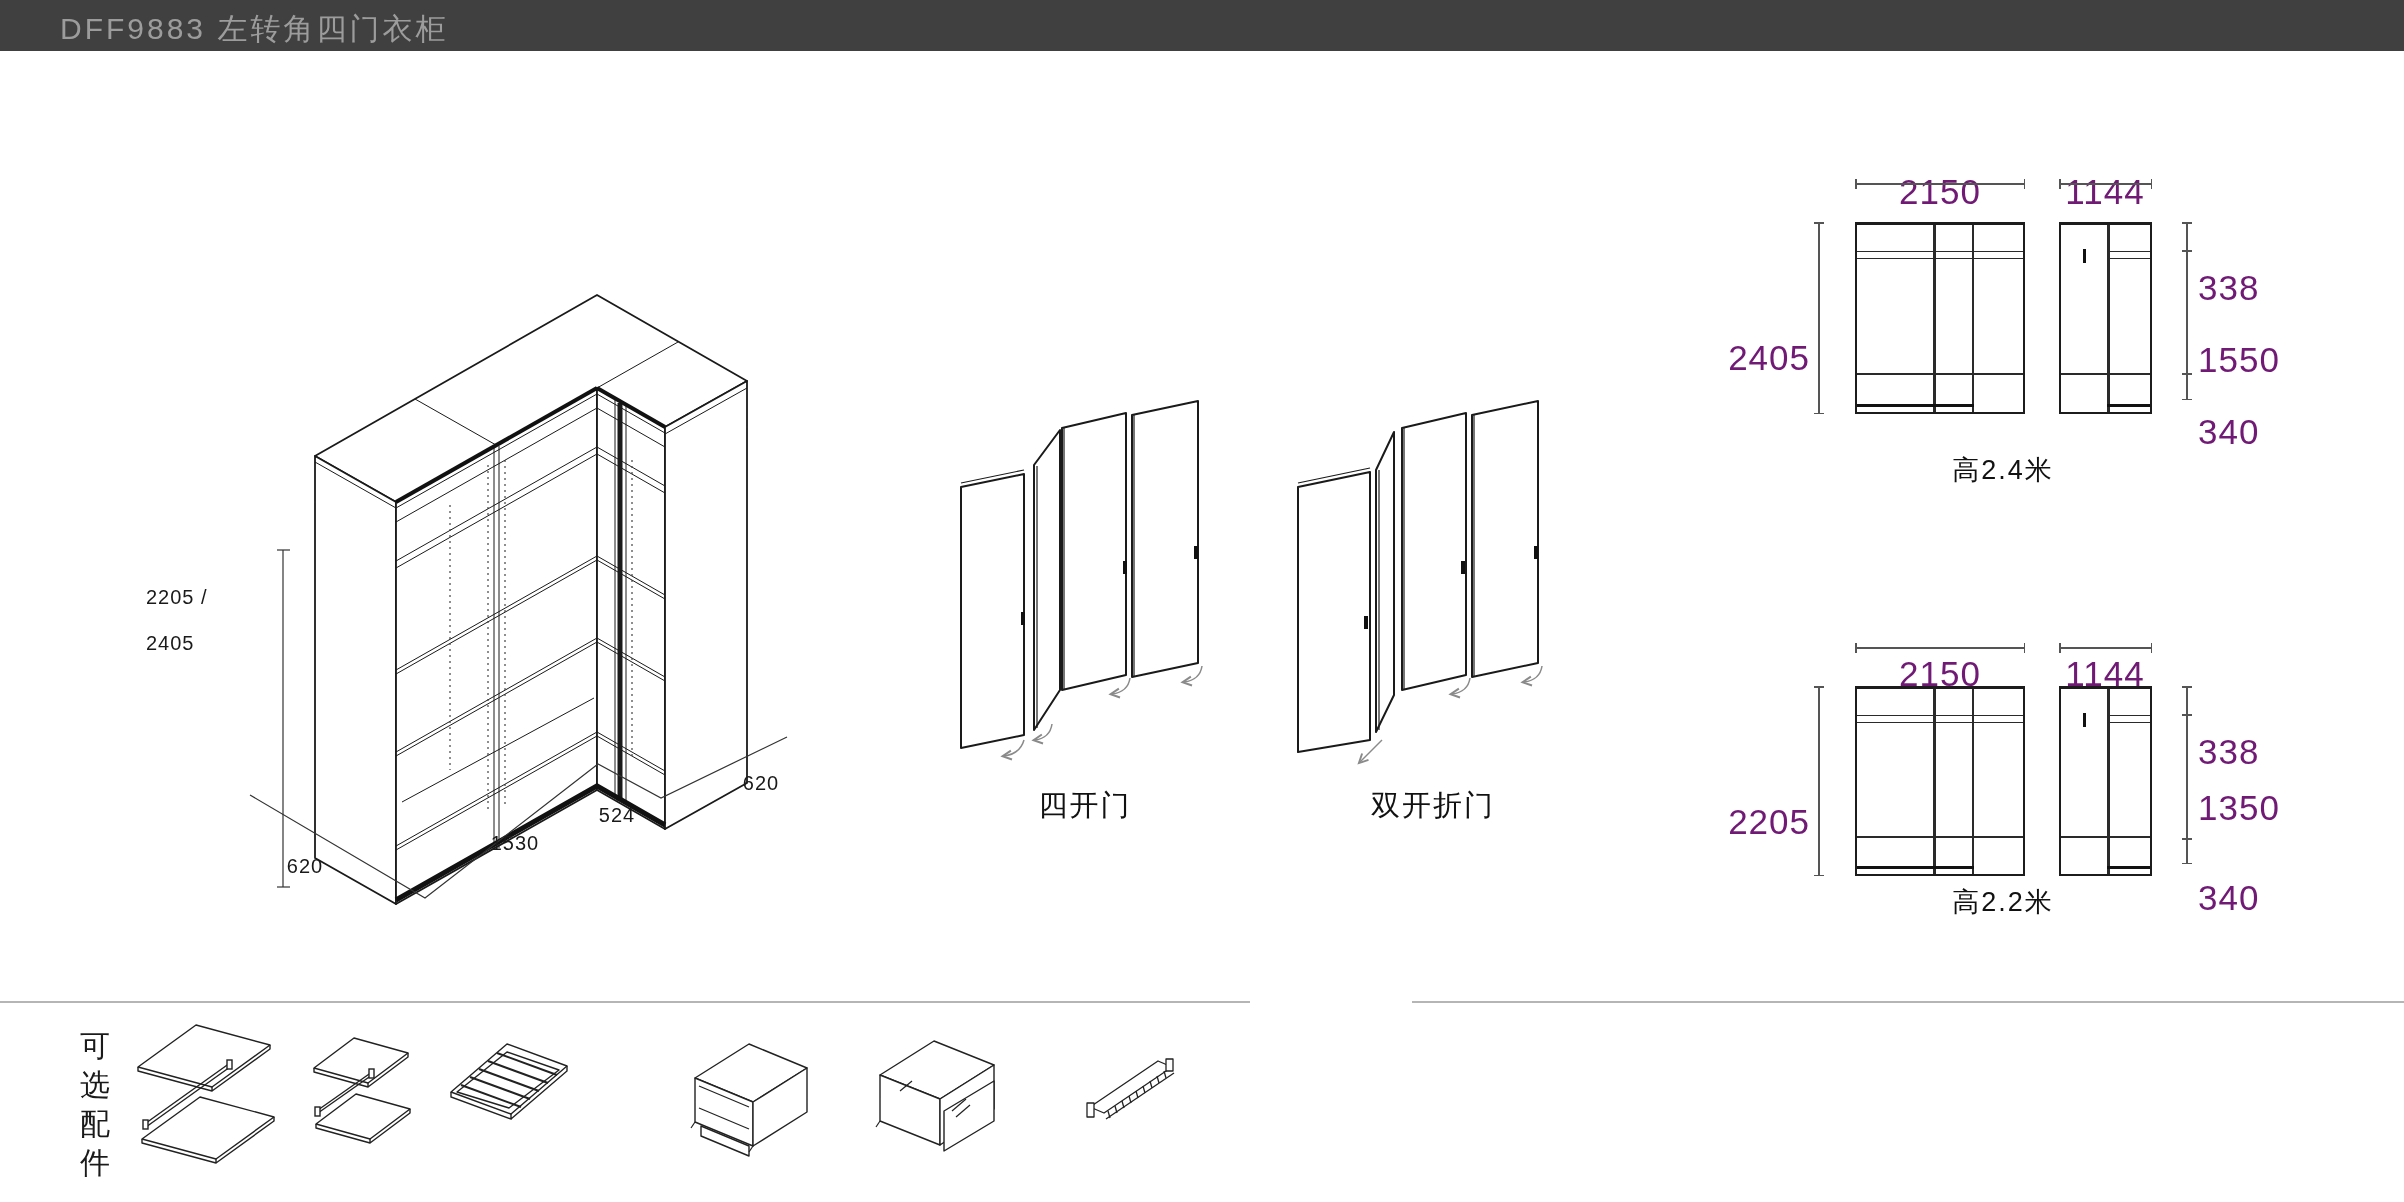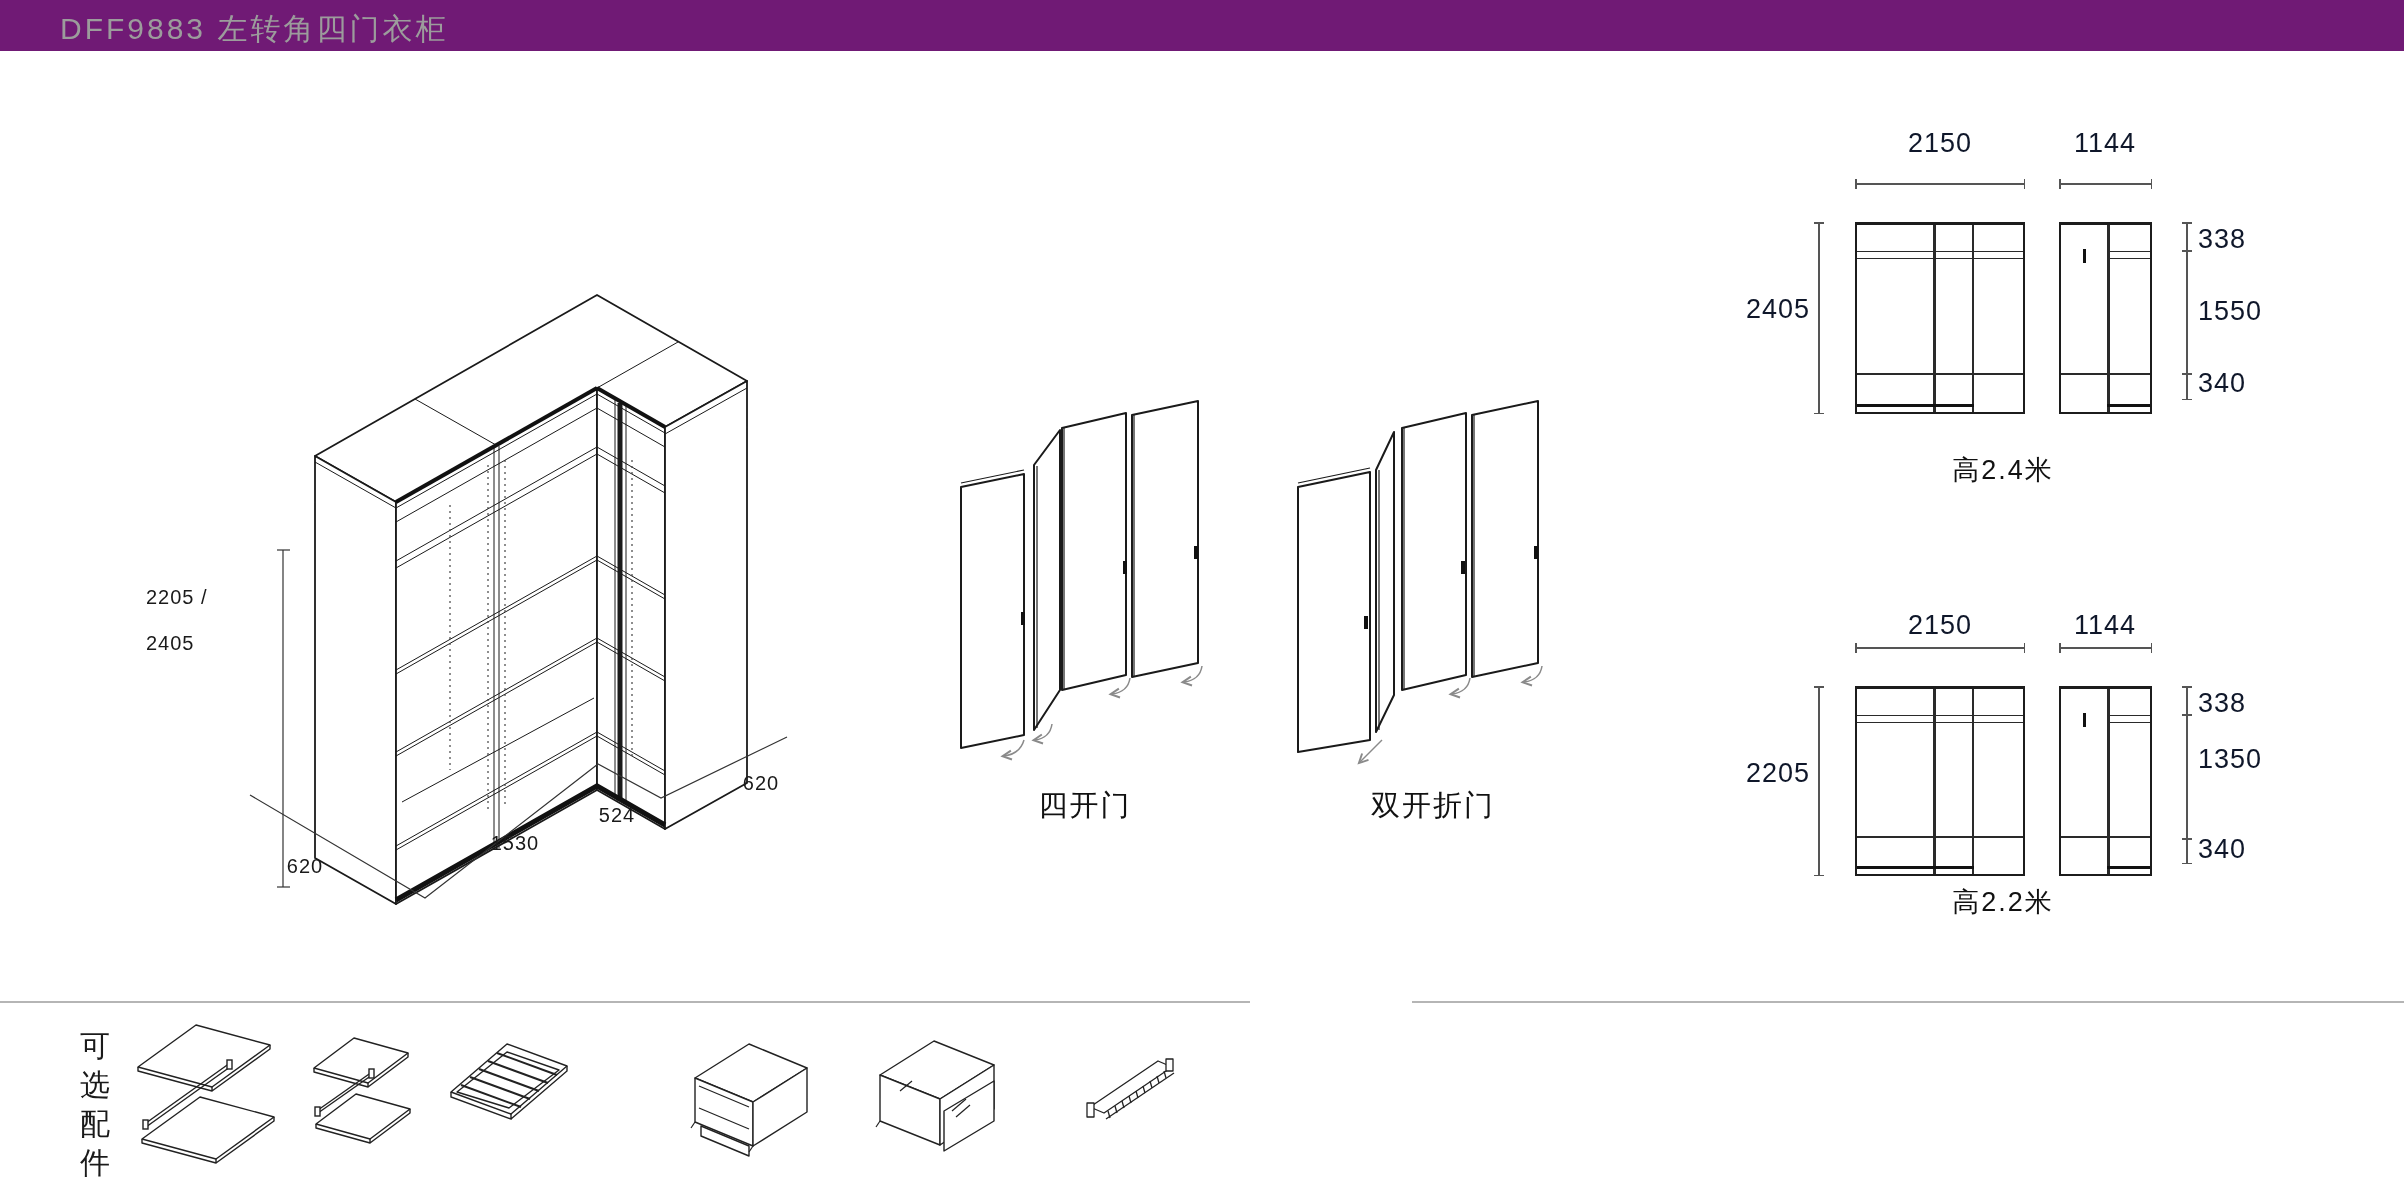--- a/index.html
+++ b/index.html
@@ -1,23 +1,23 @@
 <!DOCTYPE html>
 <html><head>
 <meta charset="utf-8">
 <style>
   html,body{margin:0;padding:0;background:#fff;}
   .page{position:relative;width:2404px;height:1202px;background:#ffffff;overflow:hidden;
         font-family:"Liberation Sans","DejaVu Sans",sans-serif;color:#1a1a1a;}
   .abs{position:absolute;}
   
-  .hdr{position:absolute;left:0;top:0;width:2404px;height:51px;background:#701a75;}
+  .hdr{position:absolute;left:0;top:0;width:2404px;height:51px;background:#404040;}
   .hdr-title{position:absolute;left:60px;top:9px;font-size:30px;letter-spacing:3px;color:#9c9c9c;}
   
-  .dimtxt{position:absolute;font-size:27px;color:#0f172a;letter-spacing:1px;white-space:nowrap;}
+  .dimtxt{position:absolute;font-size:35px;color:#701a75;letter-spacing:1px;white-space:nowrap;margin-top:44px;}
   .isodim{position:absolute;font-size:20px;color:#1a1a1a;letter-spacing:1px;white-space:nowrap;}
   .ctr{text-align:center;}
   .rgt{text-align:right;}
   .cap{position:absolute;font-size:27px;color:#111;text-align:center;letter-spacing:2px;}
   
   .elev{position:absolute;border:2px solid #1c1c1c;border-top-width:3px;background:#fff;box-sizing:border-box;}
   .vd{position:absolute;top:0;bottom:0;background:#2a2a2a;}
   .rail{position:absolute;height:6px;border-top:1.5px solid #2a2a2a;border-bottom:1.5px solid #2a2a2a;}
   .shelf{position:absolute;left:0;right:0;height:1.5px;background:#2a2a2a;}
   .bbar{position:absolute;bottom:5px;height:3px;background:#111;}

